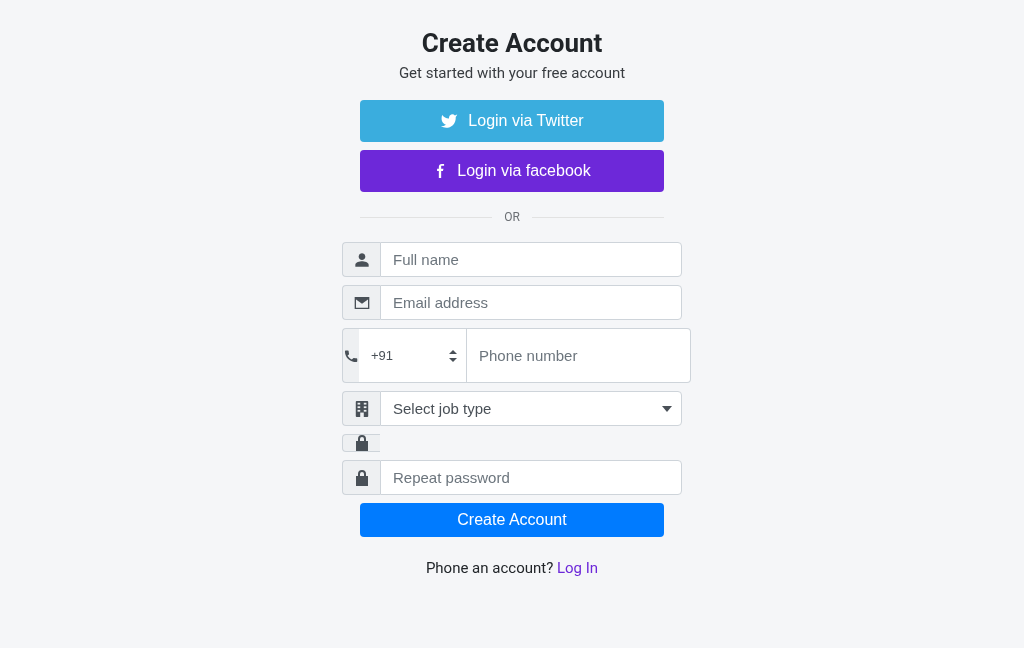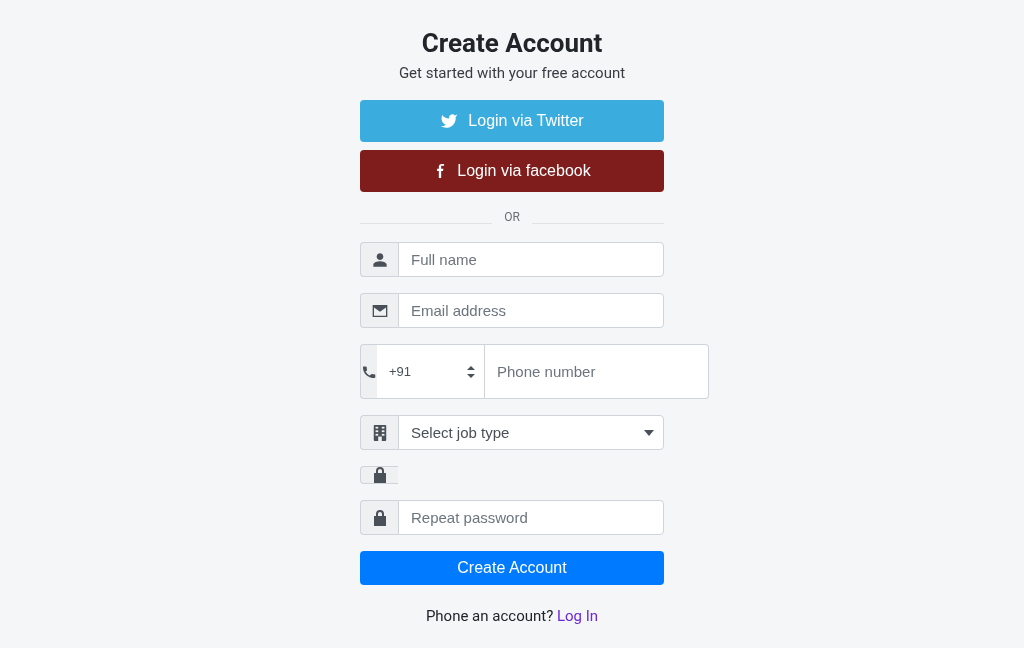--- a/index.html
+++ b/index.html
@@ -37,41 +37,41 @@
       margin: 0 auto;
       padding: 12px 12px;
       border: none;
       border-radius: 4px;
       color: #fff;
       font-size: 16px;
       cursor: pointer;
       gap: 10px;
     }
     .btn-twitter { background: #3aadde; margin-bottom: 8px; }
-    .btn-facebook { background: #7f1d1d; }
+    .btn-facebook { background: #6d28d9; }
     .divider-wrap {
       display: flex;
-      align-items: flex-end;
+      align-items: center;
       width: 304px;
       margin: 18px auto 18px auto;
     }
     .divider-line {
       flex: 1;
       height: 1px;
       background: #e2e2e2;
     }
     .divider-text {
       padding: 0 12px;
       font-size: 12px;
       color: #6b6f74;
     }
     .input-group {
       display: flex;
-      width: 304px;
-      margin: 0 auto 16px auto;
+      width: 340px;
+      margin: 0 auto 8px auto;
     }
     .input-prepend {
       width: 38px;
       display: flex;
       align-items: center;
       justify-content: center;
       background: #eef0f2;
       border: 1px solid #ced4da;
       border-right: none;
       border-radius: 4px 0 0 4px;

